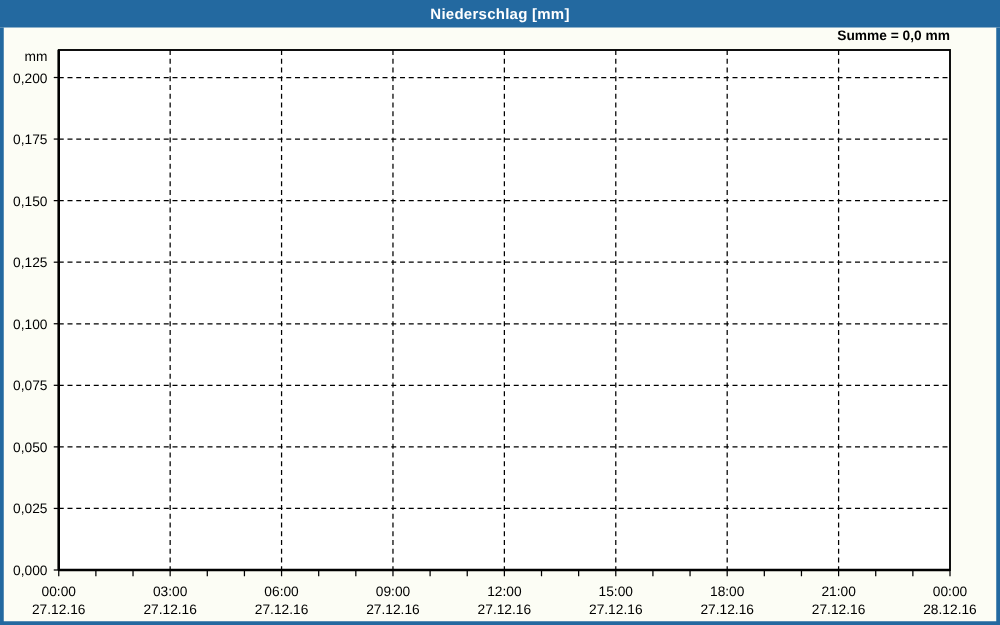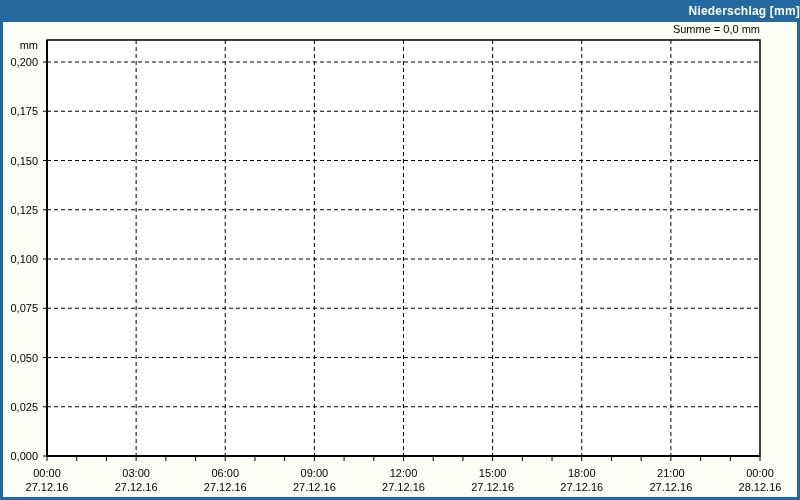--- a/index.html
+++ b/index.html
@@ -18,31 +18,31 @@
   .window{
     position:relative;
     width:800px;height:500px;
     background:var(--content-background);
     overflow:hidden;
   }
   .titlebar{
     position:absolute;top:0;left:0;right:0;height:22px;
     background:var(--title-bar);
     color:var(--title-text);
-    display:flex;align-items:center;justify-content:flex-end;
+    display:flex;align-items:center;justify-content:center;
     font-size:12px;font-weight:bold;
     letter-spacing:0.2px;
   }
   .border-strip{position:absolute;background:var(--window-border);}
   .border-left{left:0;top:22px;bottom:0;width:3px;}
   .border-right{right:0;top:22px;bottom:0;width:3px;}
   .border-bottom{left:0;bottom:0;right:0;height:3px;}
   .summary{
     position:absolute;top:23px;right:40px;
-    font-size:11px;color:var(--label-text);
+    font-size:11px;color:var(--label-text);font-weight:bold;
   }
   svg.chart{position:absolute;top:0;left:0;}
   svg.chart text{
     font-family:"Liberation Sans",sans-serif;
     font-size:11px;
     fill:var(--label-text);
   }
   .plot-rect{fill:var(--plot-background);stroke:var(--axis);stroke-width:1.5;}
   .gridline{stroke:var(--grid);stroke-width:1;stroke-dasharray:4 3;}
   .tick{stroke:var(--axis);stroke-width:1;}

